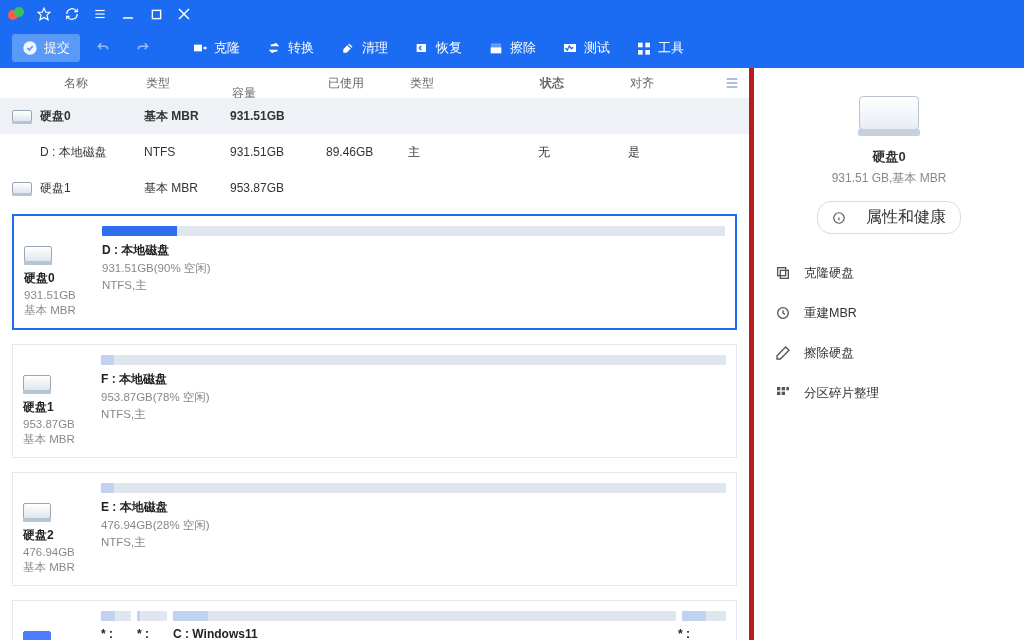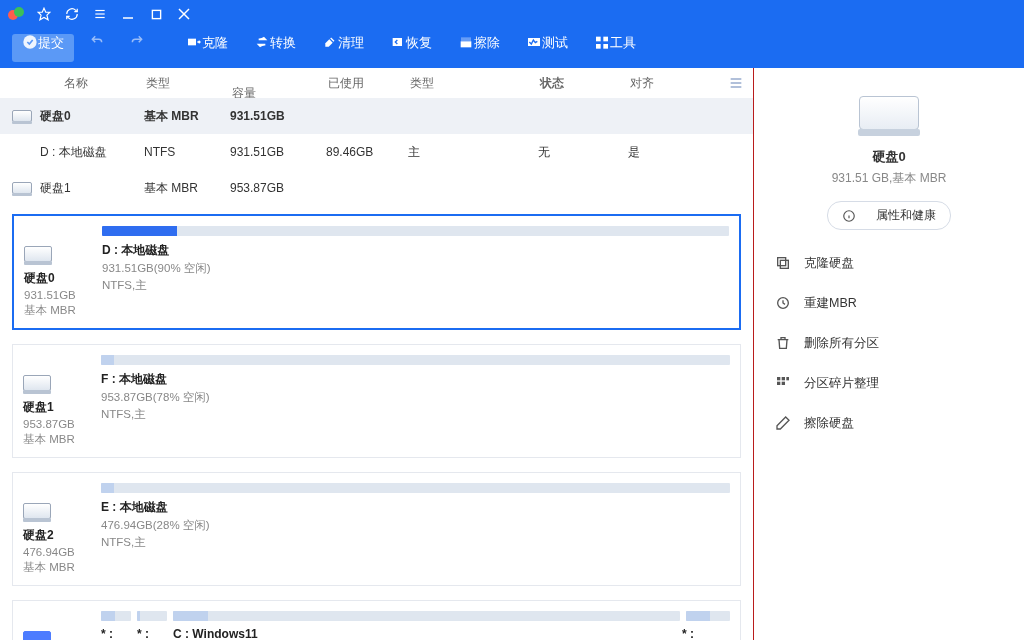--- a/index.html
+++ b/index.html
@@ -2,28 +2,28 @@
 <html><head>
 <meta charset="utf-8">
 <style>
   * { box-sizing: border-box; margin: 0; padding: 0; font-family: "Microsoft YaHei", "Segoe UI", sans-serif; }
   body { width: 1024px; height: 640px; background: #fff; overflow: hidden; font-size: 12px; color: #333; }
   .titlebar { height: 28px; background: #1b6cf2; display: flex; align-items: center; padding: 0 8px; color: #fff; }
   .titlebar .logo { width: 16px; height: 16px; margin-right: 6px; }
   .titlebar .title { flex: 1; font-size: 12px; }
   .titlebar .win-btn { width: 28px; height: 28px; display: flex; align-items: center; justify-content: center; cursor: pointer; }
   .toolbar { height: 40px; background: #1b6cf2; display: flex; align-items: center; padding: 0 12px; gap: 6px; color: #fff; }
-  .toolbar .tb-btn { display: flex; align-items: flex-start; height: 28px; padding: 0 10px; font-size: 13px; cursor: pointer; border-radius: 3px; }
+  .toolbar .tb-btn { display: flex; align-items: center; height: 28px; padding: 0 10px; font-size: 13px; cursor: pointer; border-radius: 3px; gap: 6px; }
   .toolbar .tb-btn.primary { background: #5b99f6; }
   .toolbar .tb-btn.disabled { opacity: 0.55; cursor: default; }
   .toolbar .sep { width: 10px; }
   .toolbar .icon { fill: #fff; }
 
   .content { display: flex; height: 572px; }
-  .left { flex: 1; display: flex; flex-direction: column; border-right: 1px solid #b91c1c; overflow: hidden; }
+  .left { flex: 1; display: flex; flex-direction: column; border-right: 5px solid #b91c1c; overflow: hidden; }
 
   .columns { display: flex; align-items: center; height: 30px; font-size: 12px; color: #666; padding-left: 6px; }
   .col { padding-left: 12px; }
   .col.name { width: 128px; text-align: center; }
   .col.type { width: 86px; }
   .col.size { width: 96px; margin-top: 20px; }
   .col.used { width: 82px; }
   .col.type2 { width: 130px; }
   .col.status { width: 90px; font-weight: bold; }
   .col.align { width: 60px; }
@@ -65,22 +65,22 @@
   .lab { display:flex; flex-direction:column; gap:2px; font-size:12px; }
   .lab .ln { font-weight:700; color:#222; }
   .lab .ls, .lab .lt { color:#888; font-size:11.5px; }
   .lab.short { width:30px; overflow:hidden; white-space:nowrap; }
 
   .right { width: 270px; padding: 20px 18px; display:flex; flex-direction:column; align-items:center; }
   .right .drive { width:60px; height:34px; border:1px solid #b9c4d3; border-radius:4px; background:linear-gradient(#fff,#e8edf4); position:relative; margin-top:8px;}
   .right .drive::after { content:""; position:absolute; left:-2px; right:-2px; bottom:-7px; height:7px; background:#c7d1de; border-radius:2px; }
   .right .rname { margin-top:18px; font-weight:600; font-size:13px; }
   .right .rinfo { color:#888; font-size:12px; margin-top:4px; }
-  .right .pillbtn { margin-top:14px; border:1px solid #d6dce6; border-radius:14px; padding:5px 14px; font-size:12px; display:flex; align-items:center; gap:20px; cursor:pointer;}
-  .right .actions { margin-top:20px; align-self:stretch; display:flex; flex-direction:column; gap:14px;text-align:center; }
+  .right .pillbtn { margin-top:14px; border:1px solid #d6dce6; border-radius:14px; padding:5px 14px; font-size:16px; display:flex; align-items:center; gap:20px; cursor:pointer;}
+  .right .actions { margin-top:26px; align-self:stretch; display:flex; flex-direction:column; gap:14px;text-align:center; }
   .right .act { display:flex; align-items:center; gap:12px; font-size:12.5px; cursor:pointer; padding:4px 2px;}
   .right .act .ic { width:18px; height:18px; display:flex; align-items:center; justify-content:center; color:#555; }
   .right .act .ic svg { width:16px; height:16px; }
 </style>
 </head>
 <body>
 
 <div class="titlebar">
   <svg class="logo" viewBox="0 0 16 16">
       <circle cx="5" cy="9" r="5" fill="#ff5c4d"></circle>
@@ -382,40 +382,32 @@
             <svg viewBox="0 0 24 24" fill="none" stroke="currentColor" stroke-width="2">
               <circle cx="12" cy="12" r="8"></circle>
               <path d="M12 8v4l3 2"></path>
             </svg>
           </span>
           <span>重建MBR</span>
         </div>
       <div class="act">
           <span class="ic">
             <svg viewBox="0 0 24 24" fill="none" stroke="currentColor" stroke-width="2">
-              <path d="M4 7h16M9 7V4h6v3M6 7l1 13h10l1-13"></path>
+              <path d="M16 3l5 5L8 21H3v-5z"></path>
             </svg>
           </span>
-          <span>删除所有分区</span>
+          <span>擦除硬盘</span>
         </div>
       <div class="act">
           <span class="ic">
             <svg viewBox="0 0 24 24" fill="currentColor">
               <rect x="3" y="3" width="5" height="5"></rect>
               <rect x="10" y="3" width="5" height="5"></rect>
               <rect x="17" y="3" width="4" height="5"></rect>
               <rect x="3" y="10" width="5" height="5"></rect>
               <rect x="10" y="10" width="5" height="5"></rect>
             </svg>
           </span>
           <span>分区碎片整理</span>
         </div>
-      <div class="act">
-          <span class="ic">
-            <svg viewBox="0 0 24 24" fill="none" stroke="currentColor" stroke-width="2">
-              <path d="M16 3l5 5L8 21H3v-5z"></path>
-            </svg>
-          </span>
-          <span>擦除硬盘</span>
-        </div>
     </div>
   </div>
 </div>
 
 </body></html>

